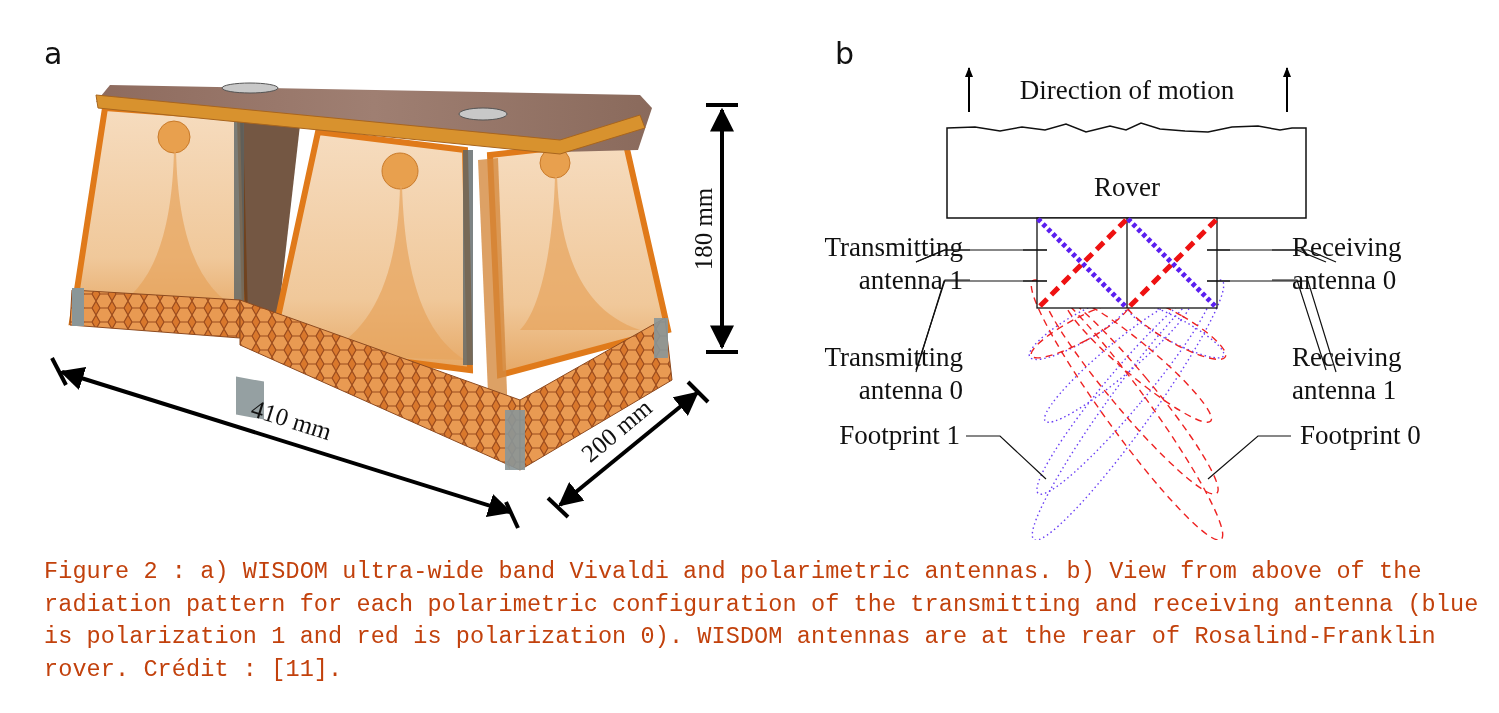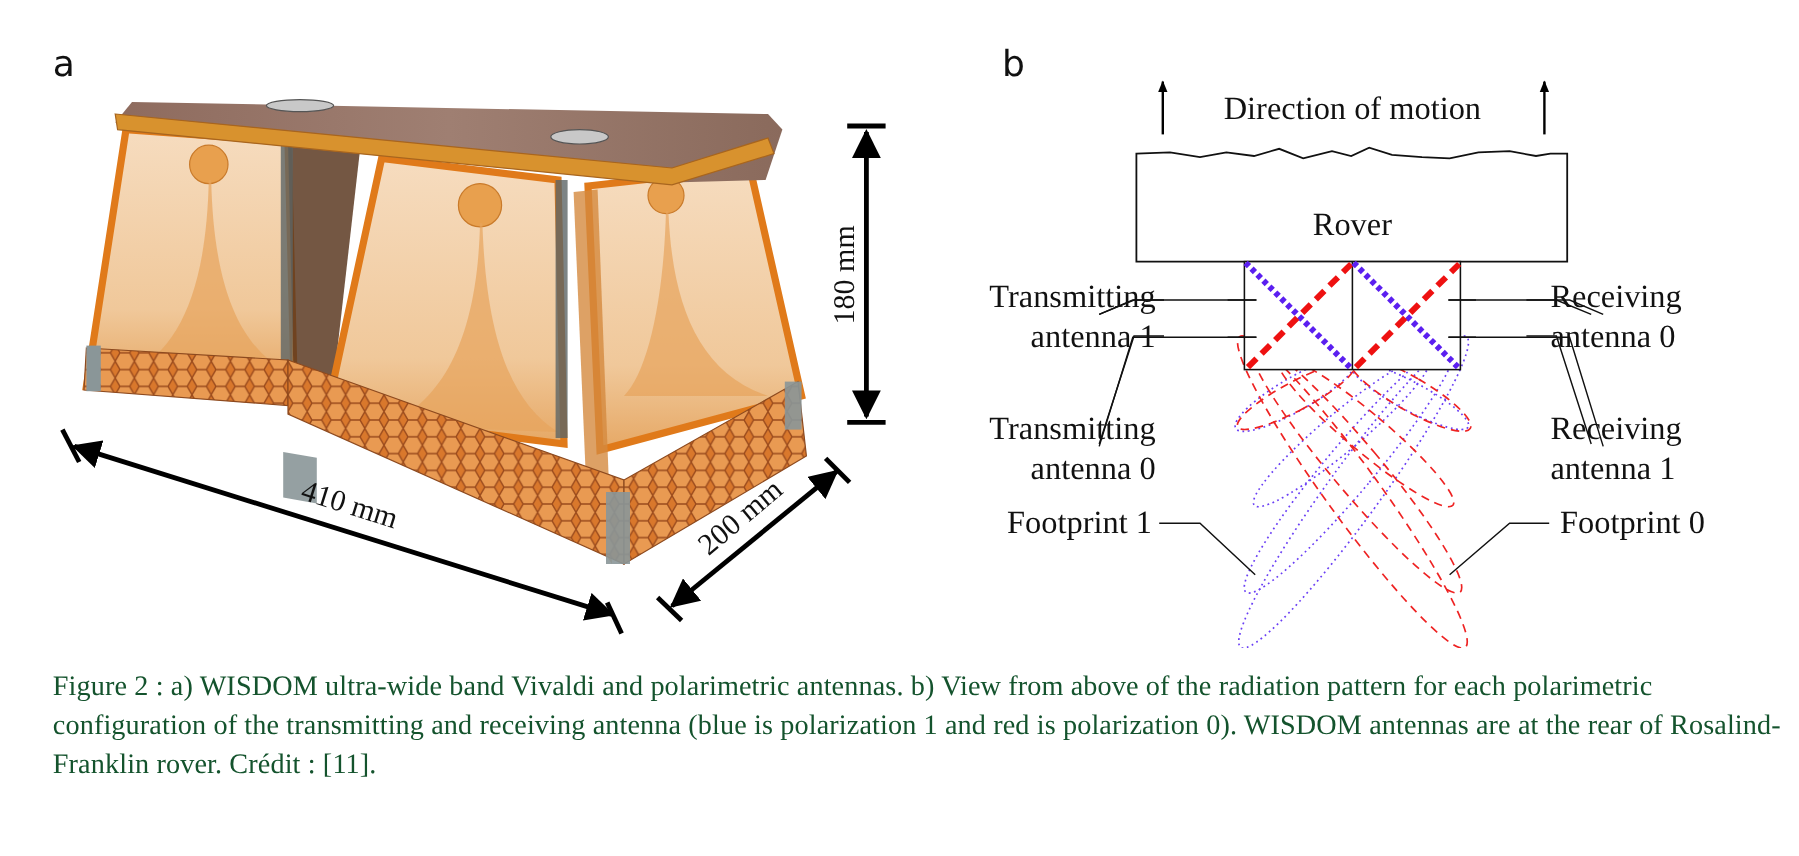--- a/index.html
+++ b/index.html
@@ -1,20 +1,20 @@
 <!DOCTYPE html>
 <html><head>
 <meta charset="utf-8">
 <style>
   html,body{margin:0;padding:0;background:#ffffff;}
   body{width:1499px;height:713px;position:relative;overflow:hidden;font-family:"Liberation Sans",sans-serif;}
   .panel-label{position:absolute;font-family:"DejaVu Sans",sans-serif;font-size:30px;color:#111;}
   #fig{position:absolute;left:0;top:0;}
   .serif{font-family:"Liberation Serif","DejaVu Serif",serif;fill:#111;}
-  .caption{position:absolute;left:44px;top:556px;width:1440px;font-family:Liberation Serif, serif;font-size:23.5px;line-height:32.5px;color:#14532d;letter-spacing:0.1px;}
+  .caption{position:absolute;left:44px;top:556px;width:1440px;font-family:Liberation Mono, monospace;font-size:23.5px;line-height:32.5px;color:#c2410c;letter-spacing:0.1px;}
 </style>
 </head>
 <body>
 
 <div class="panel-label" style="left:44px;top:36px;">a</div>
 <div class="panel-label" style="left:835px;top:36px;">b</div>
 
 <svg id="fig" width="1499" height="540" viewBox="0 0 1499 540" xmlns="http://www.w3.org/2000/svg">
   <defs>
     <pattern id="hex" width="16" height="14" patternUnits="userSpaceOnUse">

